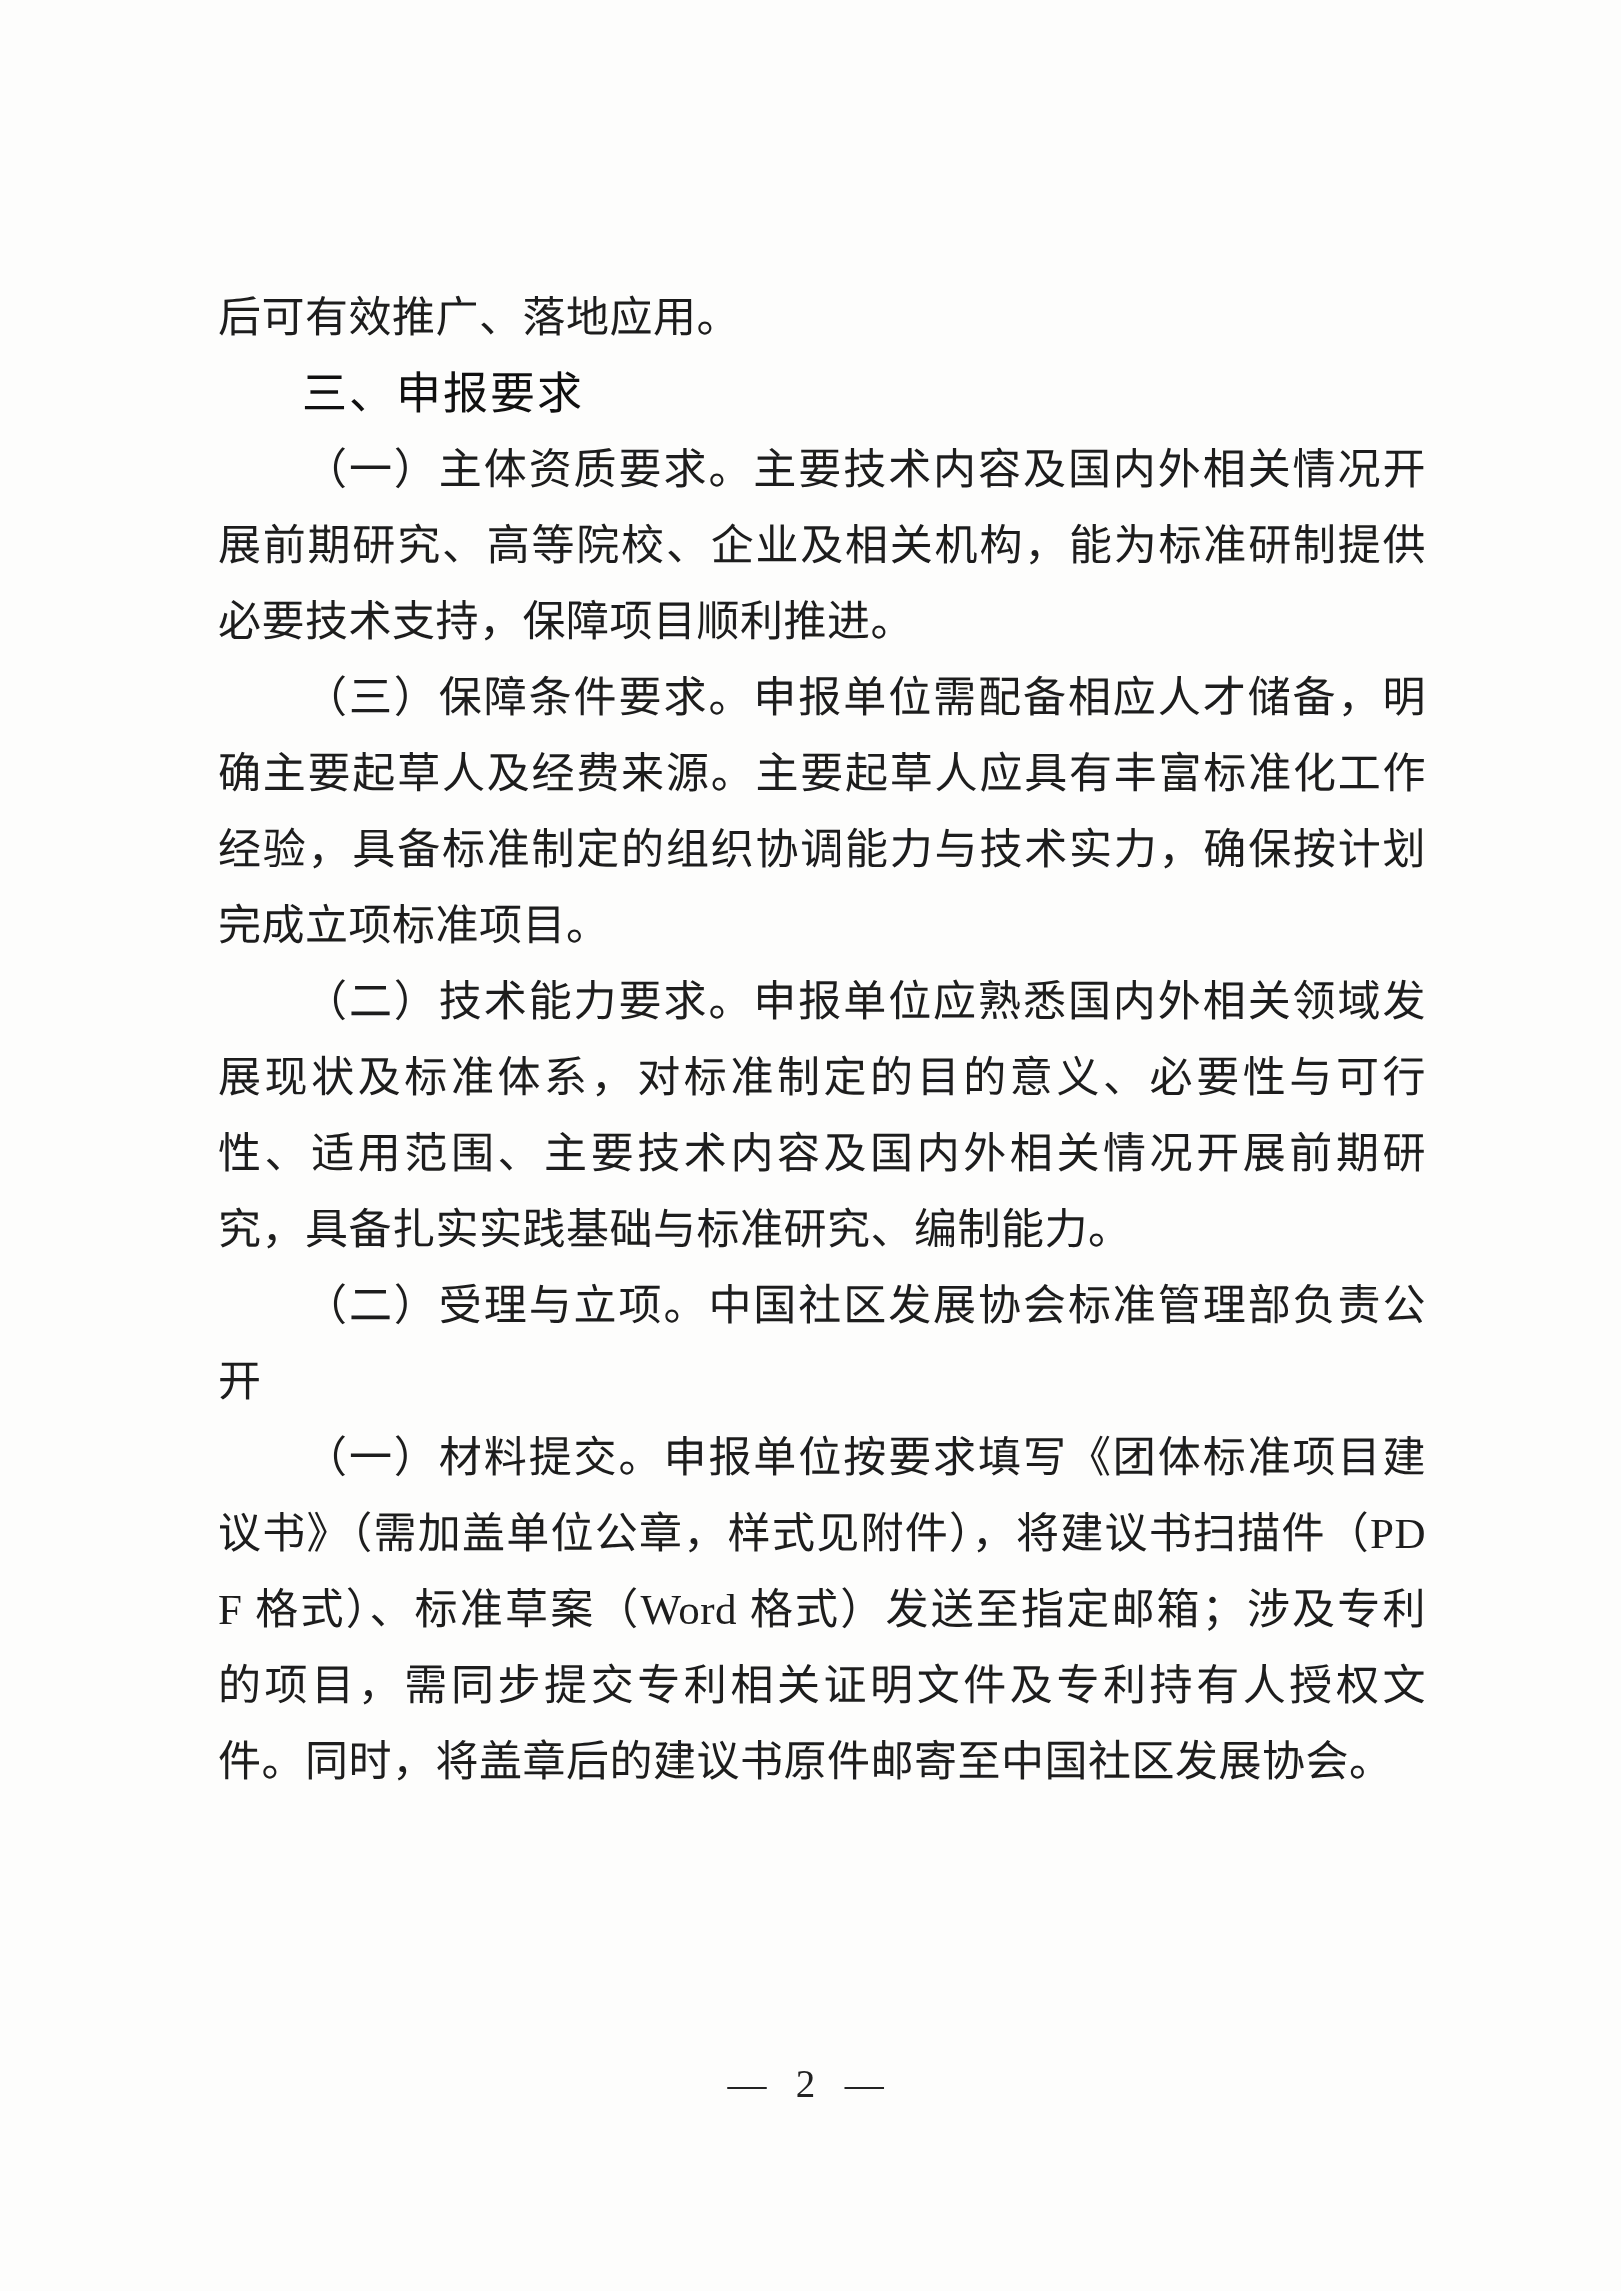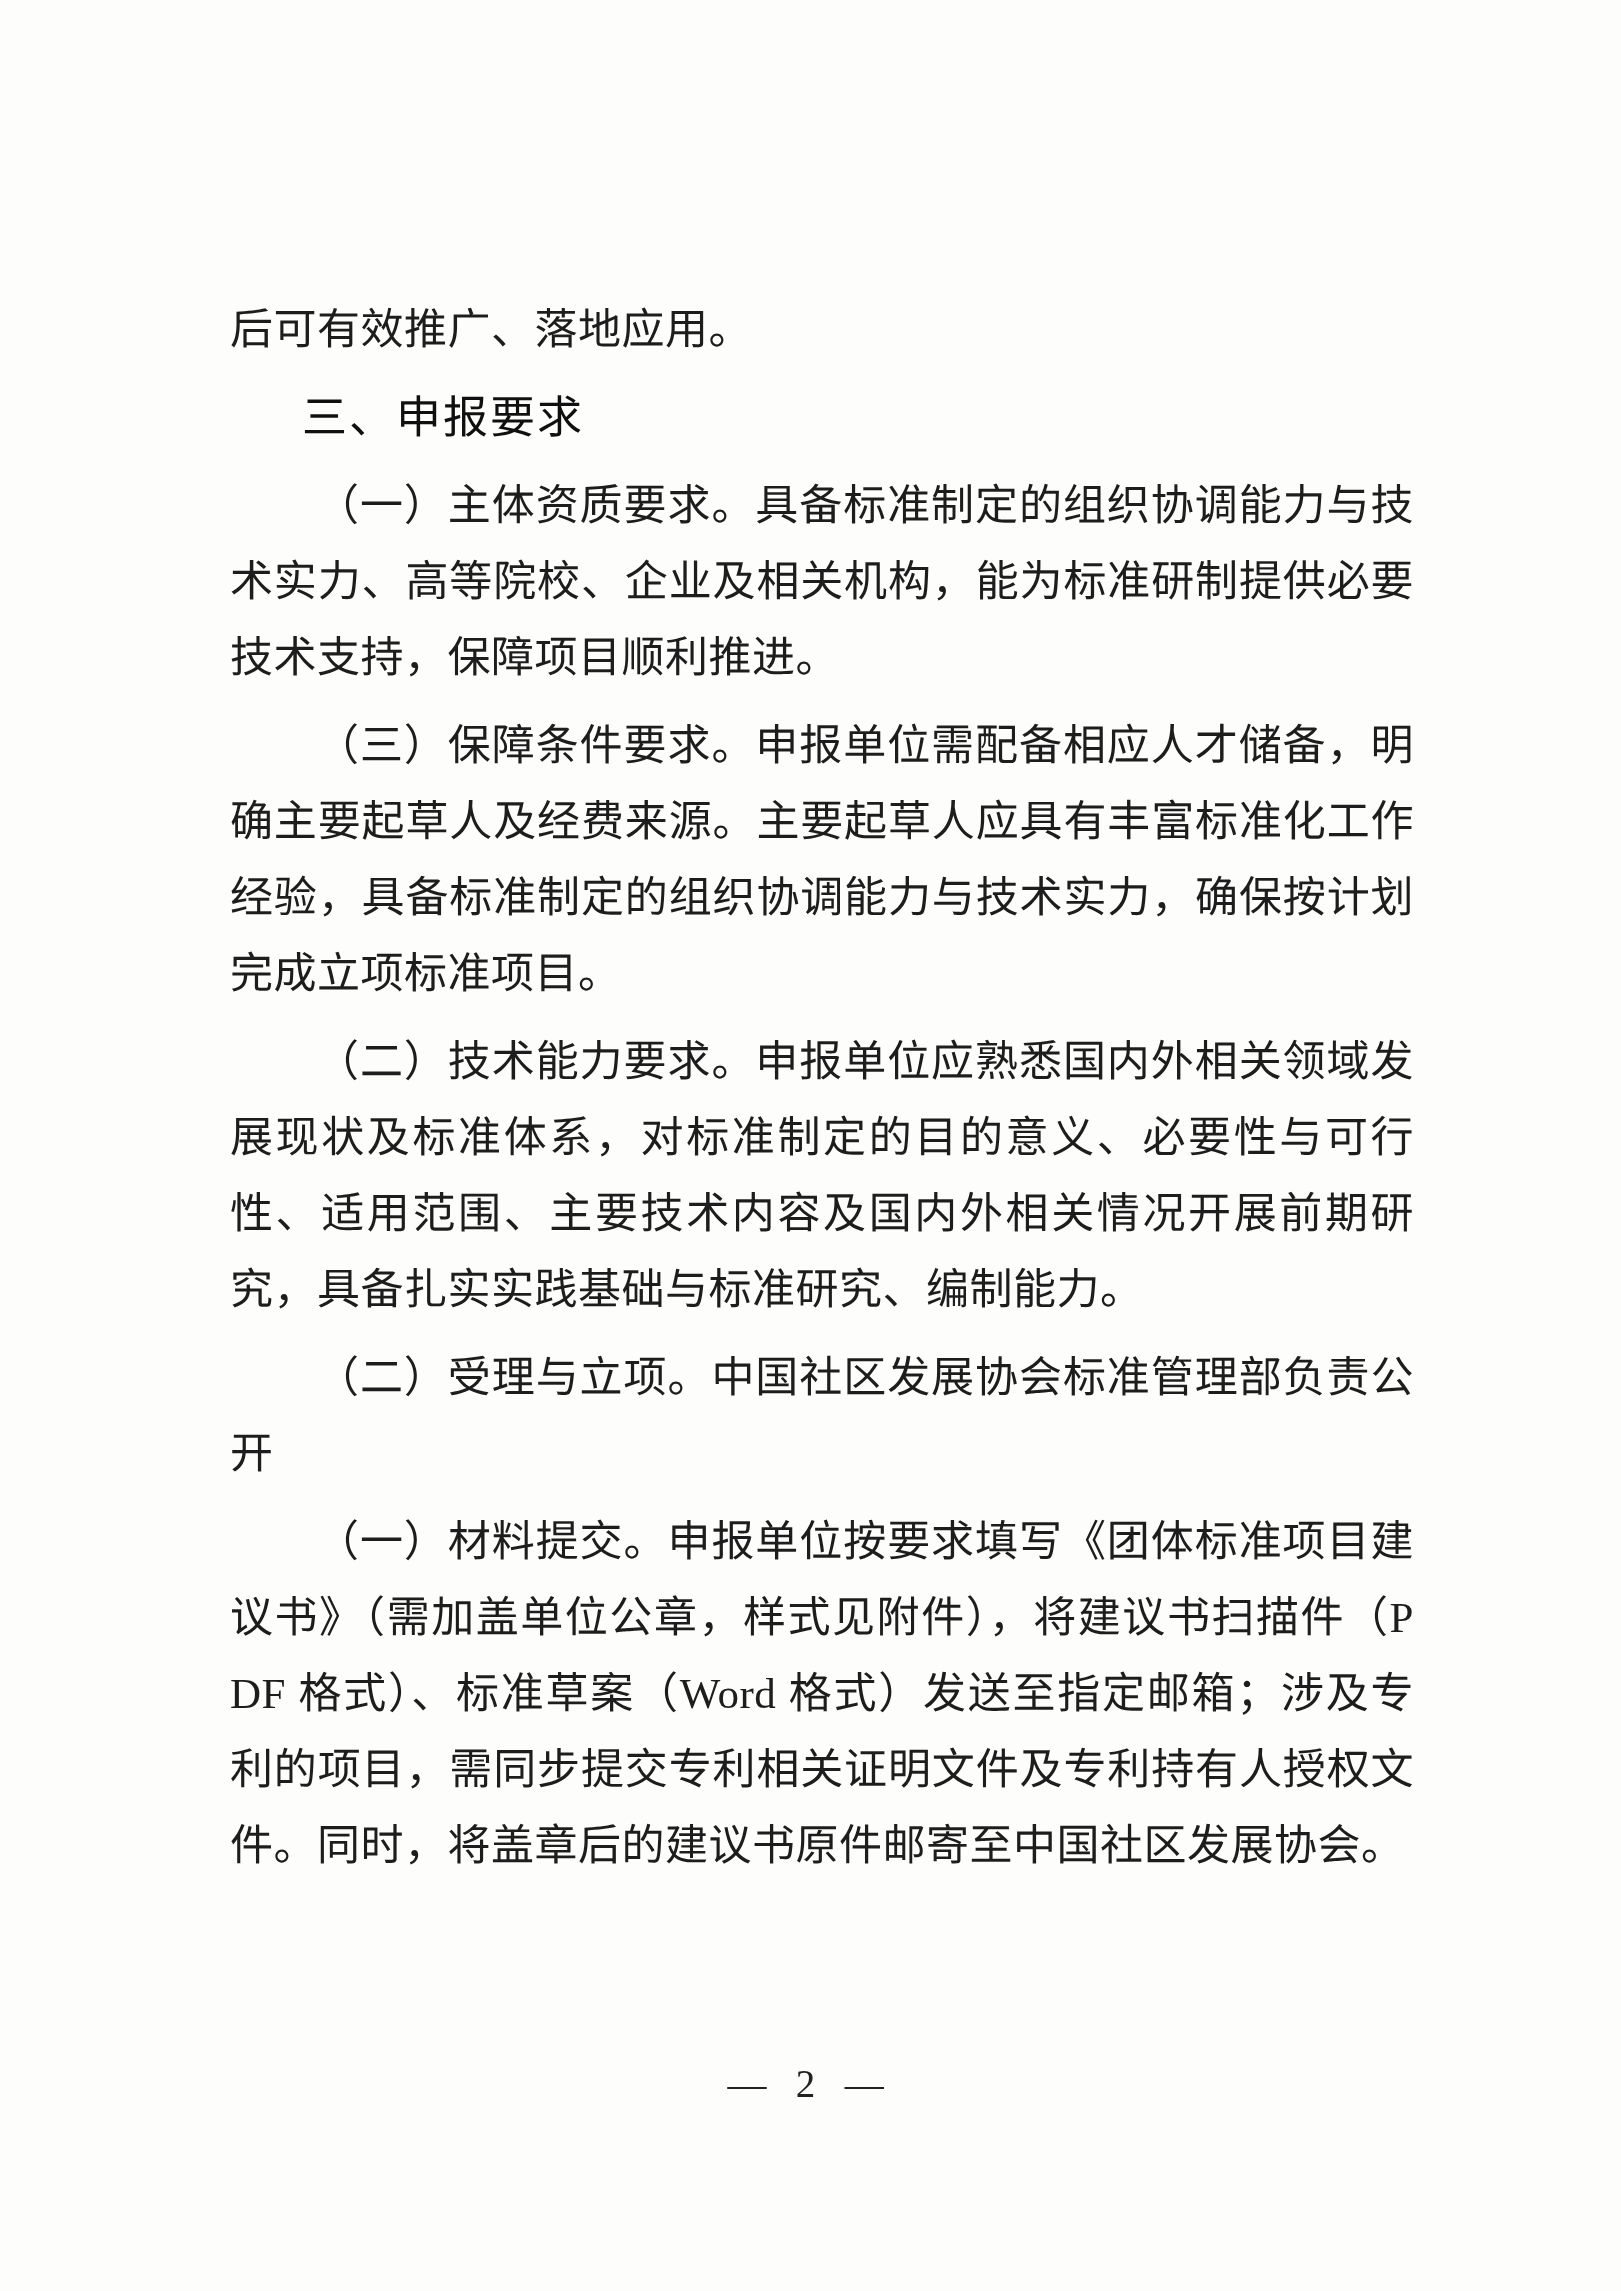--- a/index.html
+++ b/index.html
@@ -20,21 +20,21 @@
     overflow: hidden;
     color: #1d1d1d;
   }
   .content {
     position: absolute;
     left: 218px;
     top: 280px;
     width: 1208px;
   }
   .para {
-    margin: 12px;
+    margin: 0;
     font-size: 43px;
     line-height: 76px;
     text-align: justify;
     text-justify: inter-character;
     letter-spacing: 0.5px;
     word-break: break-all;
     color: #1d1d1d;
   }
   .para.indent {
     text-indent: 86px;
@@ -61,21 +61,21 @@
     color: #222;
   }
 </style>
 </head>
 <body>
 
 <div class="page">
   <div class="content">
     <p class="para">后可有效推广、落地应用。</p>
     <h2 class="section-heading">三、申报要求</h2>
-    <p class="para indent">（一）主体资质要求。具备标准制定的组织协调能力与技术实力、高等院校、企业及相关机构，能为标准研制提供必要技术支持，保障项目顺利推进。</p>
+    <p class="para indent">（一）主体资质要求。主要技术内容及国内外相关情况开展前期研究、高等院校、企业及相关机构，能为标准研制提供必要技术支持，保障项目顺利推进。</p>
     <p class="para indent">（三）保障条件要求。申报单位需配备相应人才储备，明确主要起草人及经费来源。主要起草人应具有丰富标准化工作经验，具备标准制定的组织协调能力与技术实力，确保按计划完成立项标准项目。</p>
     <p class="para indent">（二）技术能力要求。申报单位应熟悉国内外相关领域发展现状及标准体系，对标准制定的目的意义、必要性与可行性、适用范围、主要技术内容及国内外相关情况开展前期研究，具备扎实实践基础与标准研究、编制能力。</p>
     <p class="para indent">（二）受理与立项。中国社区发展协会标准管理部负责公开</p>
     <p class="para indent">（一）材料提交。申报单位按要求填写《团体标准项目建议书》（需加盖单位公章，样式见附件），将建议书扫描件（PDF 格式）、标准草案（Word 格式）发送至指定邮箱；涉及专利的项目，需同步提交专利相关证明文件及专利持有人授权文件。同时，将盖章后的建议书原件邮寄至中国社区发展协会。</p>
   </div>
 
   <div class="footer">— 2 —</div>
 </div>
 
 

